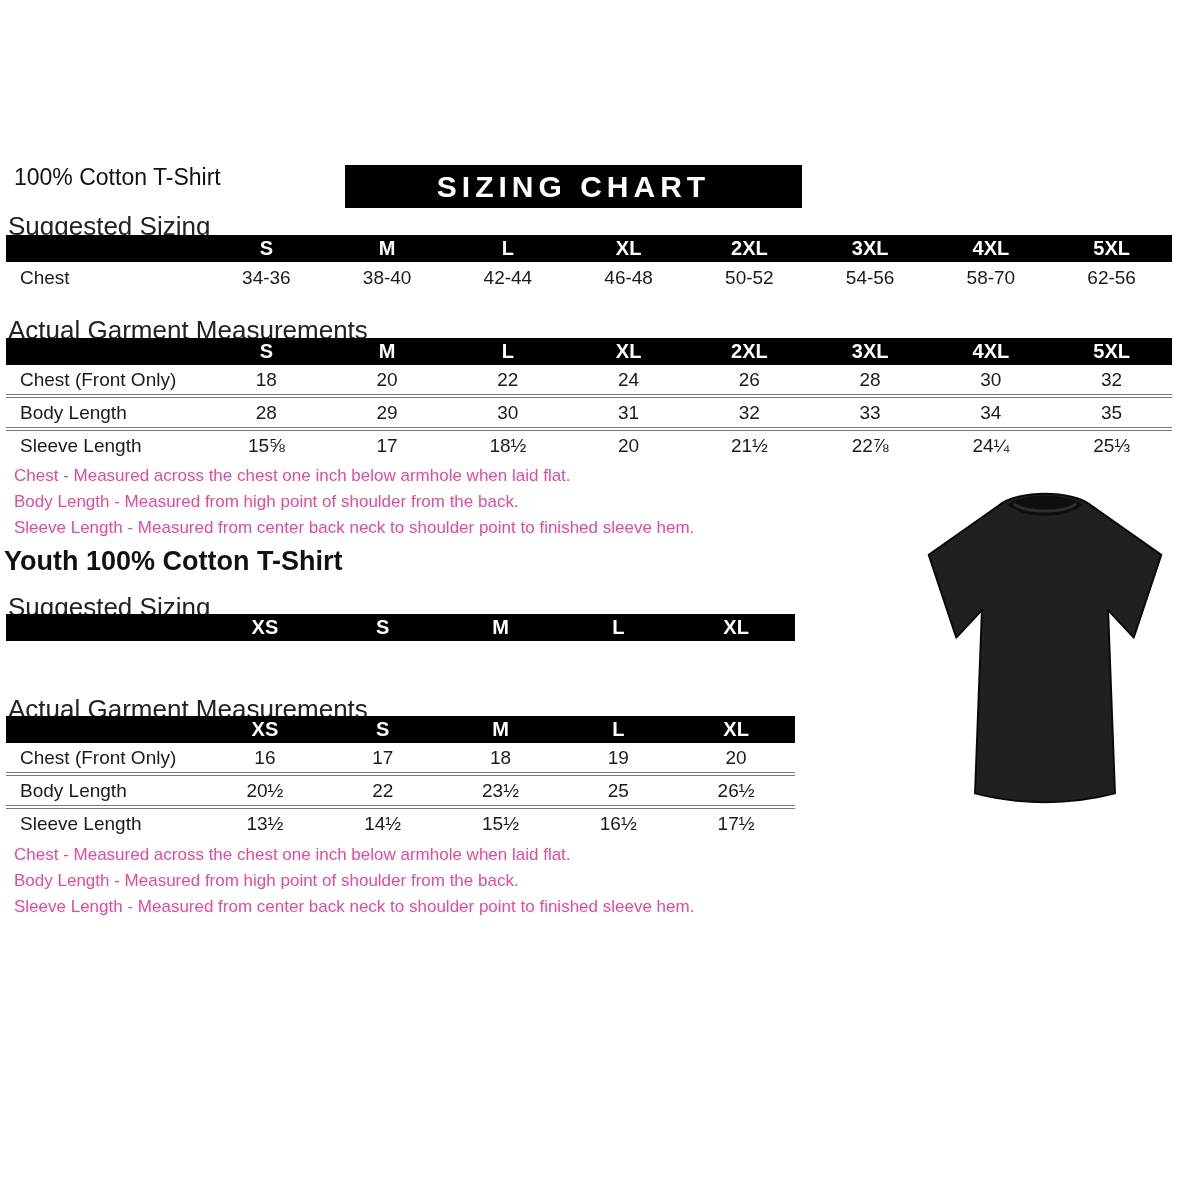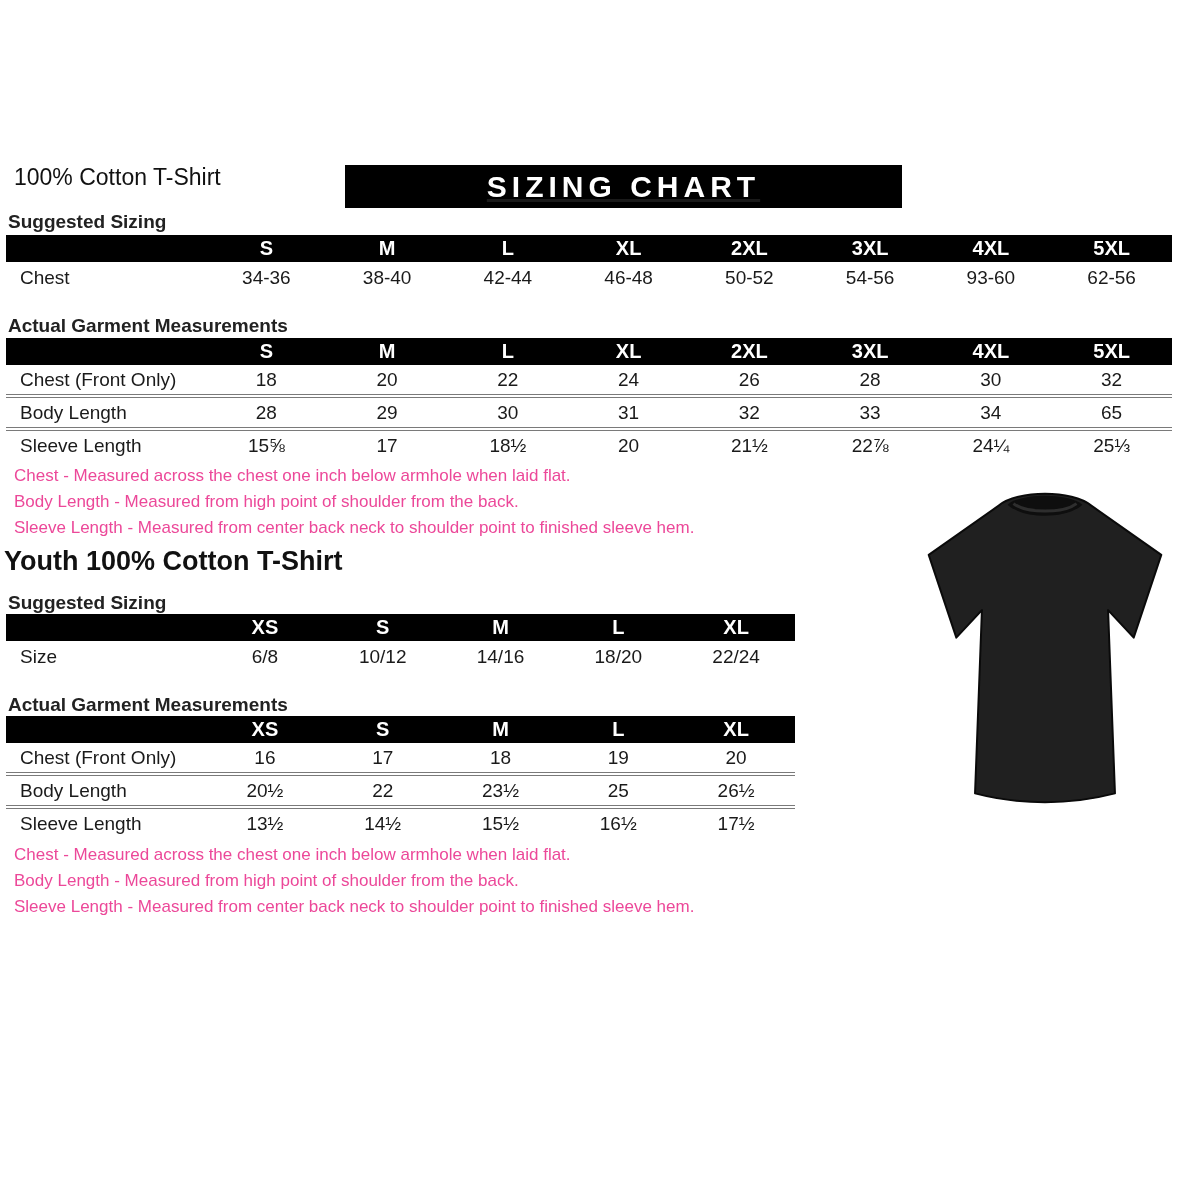--- a/index.html
+++ b/index.html
@@ -1,23 +1,23 @@
 <!DOCTYPE html>
 <html><head>
 <meta charset="utf-8">
 <style>
   html,body{margin:0;padding:0;background:#ffffff;}
   body{width:1200px;height:1200px;position:relative;overflow:hidden;
        font-family:"Liberation Sans","DejaVu Sans",sans-serif;color:#1a1a1a;}
   .abs{position:absolute;}
   .title{left:14px;top:164px;font-size:23px;font-weight:400;color:#111;}
-  .banner{left:345px;top:165px;width:557px;height:43px;background:#000;
-          display:flex;align-items:center;justify-content:center;text-decoration:underline;}
+  .banner{left:345px;top:165px;width:457px;height:43px;background:#000;
+          display:flex;align-items:center;justify-content:center;}
   .banner span{color:#fff;font-weight:bold;font-size:30px;letter-spacing:5px;}
-  .seclabel{left:8px;font-size:19px;color:#222;font-weight:bold;}
+  .seclabel{left:8px;font-size:26px;color:#222;}
   .youth-title{left:4px;top:546px;font-size:27px;font-weight:bold;color:#111;text-align:center;}
   .tbl{left:6px;}
   .thead{display:flex;height:27px;background:#000;align-items:center;}
   .thead .cv{color:#fff;font-weight:bold;font-size:20px;}
   .trow{display:flex;align-items:center;}
   .trow-lg{height:32px;}
   .trow-sm{height:29px;}
   .c0{width:200px;padding-left:14px;box-sizing:border-box;font-size:19px;}
   .c0 .lbl{font-weight:normal;}
   .c0 .sfx{font-weight:400;}
@@ -53,21 +53,21 @@
       <div class="cv">5XL</div>
     </div>
     <div class="trow trow-lg">
       <div class="c0"><span class="lbl">Chest</span><span class="sfx"></span></div>
       <div class="cv">34-36</div>
       <div class="cv">38-40</div>
       <div class="cv">42-44</div>
       <div class="cv">46-48</div>
       <div class="cv">50-52</div>
       <div class="cv">54-56</div>
-      <div class="cv">93-60</div>
+      <div class="cv">58-70</div>
       <div class="cv">62-56</div>
     </div>
   </div>
 
   <div class="abs seclabel" style="top:315px">Actual Garment Measurements</div>
 
   <div class="abs tbl" style="top:338px;width:1166px">
     <div class="thead">
       <div class="c0"></div>
       <div class="cv">S</div>
@@ -93,21 +93,21 @@
     <div class="divider"></div>
     <div class="trow trow-sm">
       <div class="c0"><span class="lbl">Body Length</span><span class="sfx"></span></div>
       <div class="cv">28</div>
       <div class="cv">29</div>
       <div class="cv">30</div>
       <div class="cv">31</div>
       <div class="cv">32</div>
       <div class="cv">33</div>
       <div class="cv">34</div>
-      <div class="cv">65</div>
+      <div class="cv">35</div>
     </div>
     <div class="divider"></div>
     <div class="trow trow-sm">
       <div class="c0"><span class="lbl">Sleeve Length</span><span class="sfx"></span></div>
       <div class="cv">15⅝</div>
       <div class="cv">17</div>
       <div class="cv">18½</div>
       <div class="cv">20</div>
       <div class="cv">21½</div>
       <div class="cv">22⅞</div>
@@ -127,28 +127,20 @@
   <div class="abs seclabel" style="top:592px">Suggested Sizing</div>
 
   <div class="abs tbl" style="top:614px;width:789px">
     <div class="thead">
       <div class="c0"></div>
       <div class="cv">XS</div>
       <div class="cv">S</div>
       <div class="cv">M</div>
       <div class="cv">L</div>
       <div class="cv">XL</div>
-    </div>
-    <div class="trow trow-lg">
-      <div class="c0"><span class="lbl">Size</span><span class="sfx"></span></div>
-      <div class="cv">6/8</div>
-      <div class="cv">10/12</div>
-      <div class="cv">14/16</div>
-      <div class="cv">18/20</div>
-      <div class="cv">22/24</div>
     </div>
   </div>
 
   <div class="abs seclabel" style="top:694px">Actual Garment Measurements</div>
 
   <div class="abs tbl" style="top:716px;width:789px">
     <div class="thead">
       <div class="c0"></div>
       <div class="cv">XS</div>
       <div class="cv">S</div>

